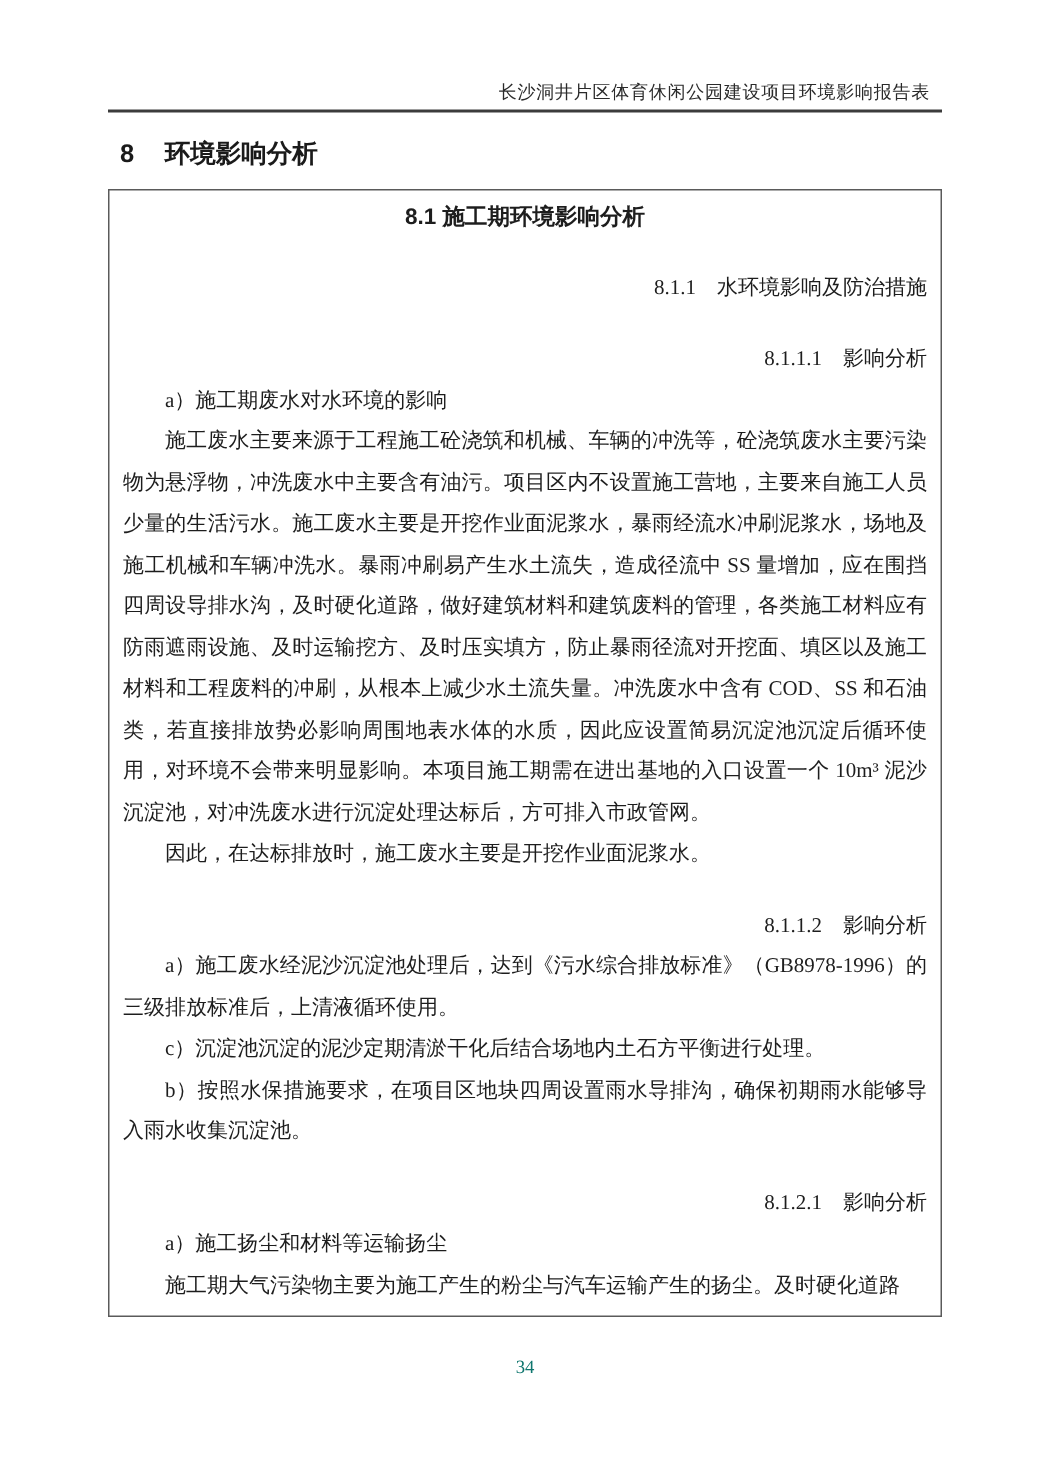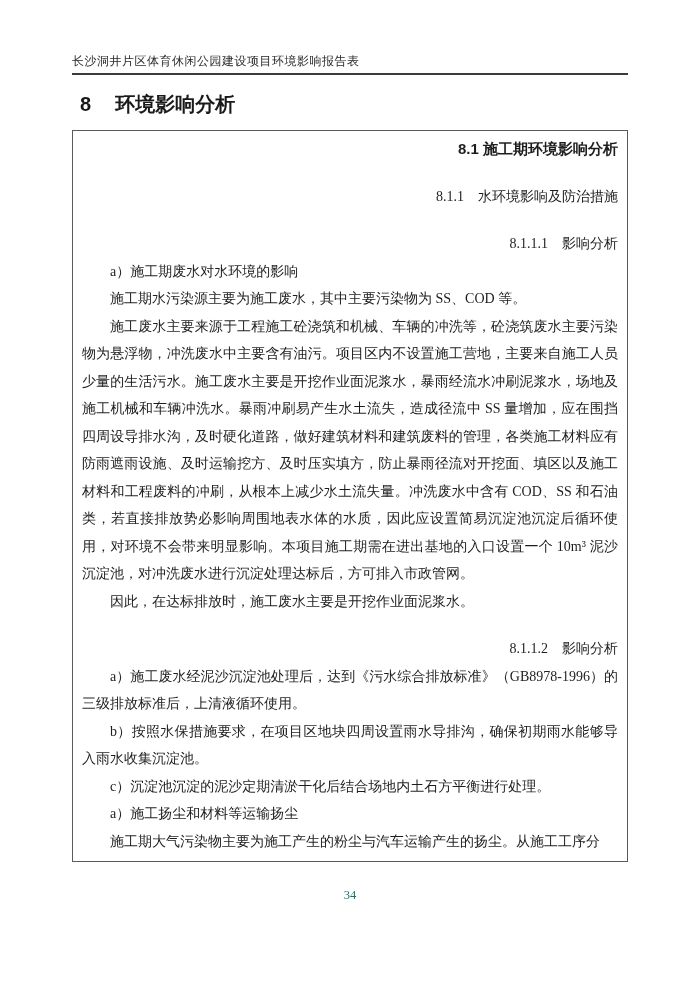--- a/index.html
+++ b/index.html
@@ -16,38 +16,38 @@
   }
   .page {
     position: relative;
     padding: 0 72px;
     box-sizing: border-box;
     width: 700px;
     height: 989px;
   }
   .header-title {
     margin-top: 53px;
-    text-align: left;
+    text-align: right;
     padding-right: 8px;
     font-size: 12px;
     letter-spacing: 0.5px;
     color: #2a2a2a;
     white-space: nowrap;
   }
   .header-rule {
     margin-top: 3px;
     border-bottom: 2px solid #3c3c3c;
     height: 0;
   }
   .chapter-heading {
     margin-top: 16px;
     padding-left: 8px;
     font-family: "Liberation Sans", "DejaVu Sans", sans-serif;
     font-weight: bold;
-    font-size: 20px;
+    font-size: 17px;
     color: #1a1a1a;
   }
   .chapter-heading .chapter-number {
     margin-right: 1.2em;
   }
   .content-box {
     margin-top: 12px;
     border: 1px solid #5a5a5a;
     padding: 4px 9px 6px 9px;
     font-size: 14px;
@@ -55,21 +55,21 @@
     text-align: justify;
     color: #1d1d1d;
   }
   .content-box .block {
     margin: 0;
   }
   .content-box .h2 {
     font-family: "Liberation Sans", "DejaVu Sans", sans-serif;
     font-weight: bold;
     font-size: 15px;
-    text-align: right;
+    text-align: center;
   }
   .content-box .h3,
   .content-box .h4 {
     font-weight: normal;
     text-align: right;
     margin-top: 20px;
   }
   .content-box .p {
     text-indent: 2em;
   }
@@ -93,28 +93,28 @@
   <div class="chapter-heading">
     <span class="chapter-number">8</span><span>环境影响分析</span>
   </div>
 
   <div class="content-box">
 
   <div class="block h2">8.1 施工期环境影响分析</div>
       <div class="block h3">8.1.1　水环境影响及防治措施</div>
       <div class="block h4">8.1.1.1　影响分析</div>
       <div class="block p">a）施工期废水对水环境的影响</div>
-      <div class="block p">施工期水污染源主要为施工废水，其中主要污染物为 SS、COD 等。</div>
       <div class="block p">施工废水主要来源于工程施工砼浇筑和机械、车辆的冲洗等，砼浇筑废水主要污染物为悬浮物，冲洗废水中主要含有油污。项目区内不设置施工营地，主要来自施工人员少量的生活污水。施工废水主要是开挖作业面泥浆水，暴雨经流水冲刷泥浆水，场地及施工机械和车辆冲洗水。暴雨冲刷易产生水土流失，造成径流中 SS 量增加，应在围挡四周设导排水沟，及时硬化道路，做好建筑材料和建筑废料的管理，各类施工材料应有防雨遮雨设施、及时运输挖方、及时压实填方，防止暴雨径流对开挖面、填区以及施工材料和工程废料的冲刷，从根本上减少水土流失量。冲洗废水中含有 COD、SS 和石油类，若直接排放势必影响周围地表水体的水质，因此应设置简易沉淀池沉淀后循环使用，对环境不会带来明显影响。本项目施工期需在进出基地的入口设置一个 10m³ 泥沙沉淀池，对冲洗废水进行沉淀处理达标后，方可排入市政管网。</div>
       <div class="block p">因此，在达标排放时，施工废水主要是开挖作业面泥浆水。</div>
       <div class="block h4">8.1.1.2　影响分析</div>
       <div class="block p">a）施工废水经泥沙沉淀池处理后，达到《污水综合排放标准》（GB8978-1996）的三级排放标准后，上清液循环使用。</div>
+      <div class="block p">c）沉淀池沉淀的泥沙定期清淤干化后结合场地内土石方平衡进行处理。</div>
       <div class="block p">b）按照水保措施要求，在项目区地块四周设置雨水导排沟，确保初期雨水能够导入雨水收集沉淀池。</div>
-      <div class="block p">c）沉淀池沉淀的泥沙定期清淤干化后结合场地内土石方平衡进行处理。</div>
+      <div class="block h4">8.1.2.1　影响分析</div>
       <div class="block p">a）施工扬尘和材料等运输扬尘</div>
-      <div class="block p">施工期大气污染物主要为施工产生的粉尘与汽车运输产生的扬尘。从施工工序分</div>
+      <div class="block p">施工期大气污染物主要为施工产生的粉尘与汽车运输产生的扬尘。及时硬化道路</div>
     </div>
 
   <div class="footer">
     <span>34</span>
   </div>
 
 </div>
 
 </body></html>

